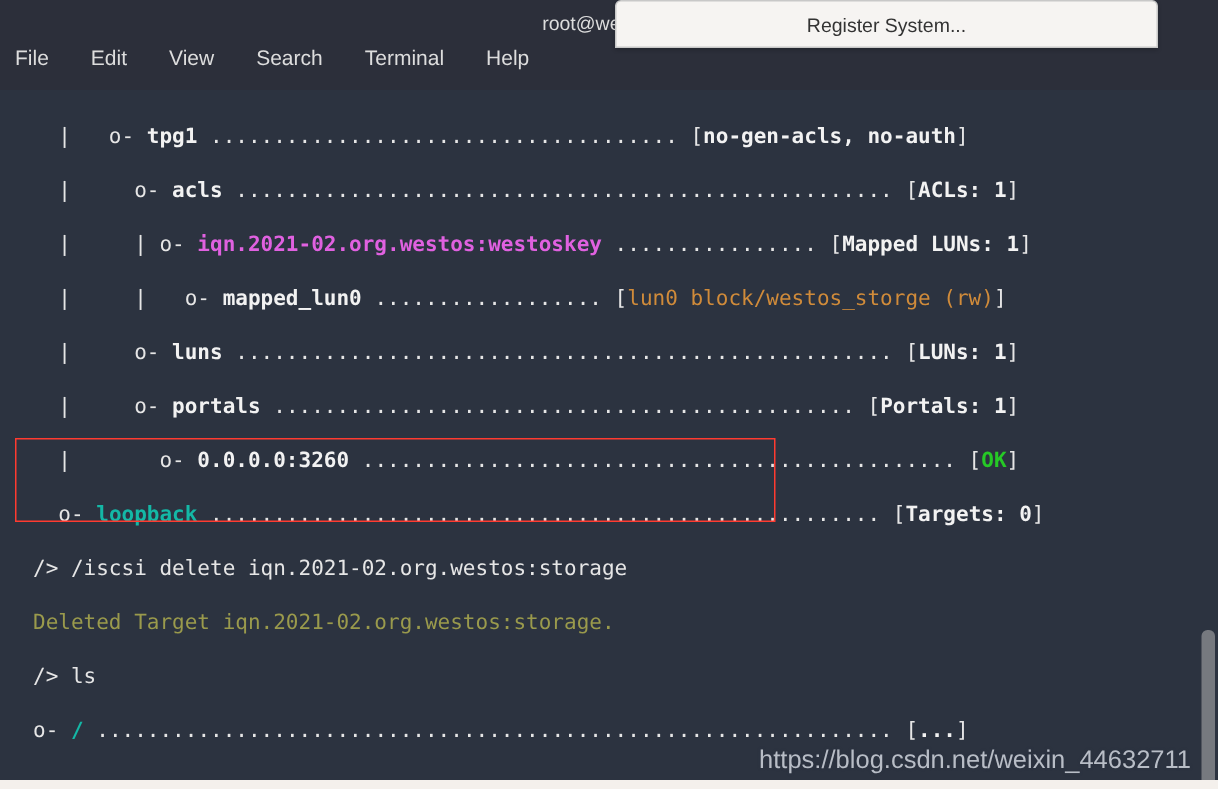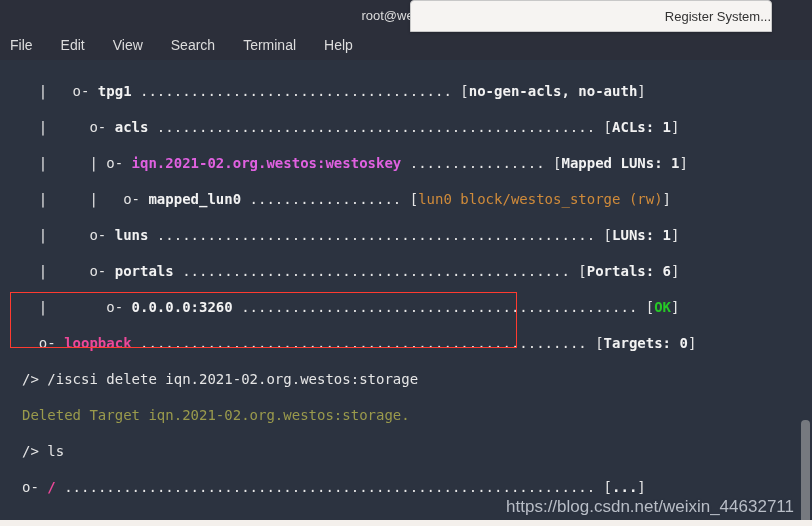--- a/index.html
+++ b/index.html
@@ -1,25 +1,25 @@
 <!DOCTYPE html>
 <html><head>
 <meta charset="utf-8">
 <style>
 html,body{margin:0;padding:0;width:812px;height:526px;overflow:hidden;font-family:sans-serif;background:#f4f0ec}
 .titlebar{height:30px;background:#2c2f3a;display:flex;align-items:center;justify-content:center;color:#ddd;font-size:13px}
-.dialog{position:absolute;top:0;right:40px;width:360px;height:30px;background:#f6f4f2;border:1px solid #c8c8c8;display:flex;align-items:center;justify-content:flex-end;font-size:13px;color:#333;border-radius:4px 4px 0 0;box-shadow:0 1px 3px rgba(0,0,0,0.2)}
-.menubar{height:30px;background:#2c2f3a;display:flex;align-items:center;padding:0 10px;gap:28px;color:#ddd;font-size:14px}
+.dialog{position:absolute;top:0;right:40px;width:360px;height:30px;background:#f6f4f2;border:1px solid #c8c8c8;display:flex;align-items:center;justify-content:center;font-size:13px;color:#333;border-radius:4px 4px 0 0;box-shadow:0 1px 3px rgba(0,0,0,0.2)}
+.menubar{height:30px;background:#2c2f3a;display:flex;align-items:flex-start;padding:0 10px;gap:28px;color:#ddd;font-size:14px}
 .menubar span{cursor:default}
 .term{position:relative;background:#2c3340;height:460px;padding:4px 22px;font-family:"DejaVu Sans Mono","Liberation Mono",monospace;font-size:14px;line-height:18px;white-space:pre;color:#e6e6e6;box-sizing:border-box;overflow:hidden}
 .scrollbar{position:absolute;right:2px;top:360px;width:9px;height:110px;background:#76797f;border-radius:4px}
 .watermark{position:absolute;bottom:4px;right:18px;color:#b8bdc6;font-size:17px;font-family:sans-serif;text-shadow:0 0 2px #2c3340}
 .highlight-box{position:absolute;left:10px;top:232px;width:505px;height:54px;border:1px solid #ff3b30;pointer-events:none}
 .b{font-weight:bold}
-.cy{color:#ec4899}
+.cy{color:#14b8a6}
 .mg{color:#e061e0}
 .gr{color:#26c926}
 .yl{color:#9a9a4c}
 .or{color:#d08b3a}
 .wh{color:#f2f2f2}
 </style>
 </head>
 <body>
 
 <div class="titlebar">
@@ -38,21 +38,21 @@
   <span>Terminal</span>
   <span>Help</span>
 </div>
 
 <div class="term">
 <div><span>  |   o- </span><span class="b wh">tpg1</span><span> ..................................... [</span><span class="b wh">no-gen-acls, no-auth</span><span>]</span></div>
 <div><span>  |     o- </span><span class="b wh">acls</span><span> .................................................... [</span><span class="b wh">ACLs: 1</span><span>]</span></div>
 <div><span>  |     | o- </span><span class="b mg">iqn.2021-02.org.westos:westoskey</span><span> ................ [</span><span class="b wh">Mapped LUNs: 1</span><span>]</span></div>
 <div><span>  |     |   o- </span><span class="b wh">mapped_lun0</span><span> .................. [</span><span class="or">lun0 block/westos_storge (rw)</span><span>]</span></div>
 <div><span>  |     o- </span><span class="b wh">luns</span><span> .................................................... [</span><span class="b wh">LUNs: 1</span><span>]</span></div>
-<div><span>  |     o- </span><span class="b wh">portals</span><span> .............................................. [</span><span class="b wh">Portals: 6</span><span>]</span></div>
+<div><span>  |     o- </span><span class="b wh">portals</span><span> .............................................. [</span><span class="b wh">Portals: 1</span><span>]</span></div>
 <div><span>  |       o- </span><span class="b wh">0.0.0.0:3260</span><span> ............................................... [</span><span class="b gr">OK</span><span>]</span></div>
 <div><span>  o- </span><span class="b cy">loopback</span><span> ..................................................... [</span><span class="b wh">Targets: 0</span><span>]</span></div>
 <div><span>/&gt; /iscsi delete iqn.2021-02.org.westos:storage</span></div>
 <div><span class="yl">Deleted Target iqn.2021-02.org.westos:storage.</span></div>
 <div><span>/&gt; ls</span></div>
 <div><span>o- </span><span class="b cy">/</span><span> ............................................................... [</span><span class="b wh">...</span><span>]</span></div>
 
 
 
 

